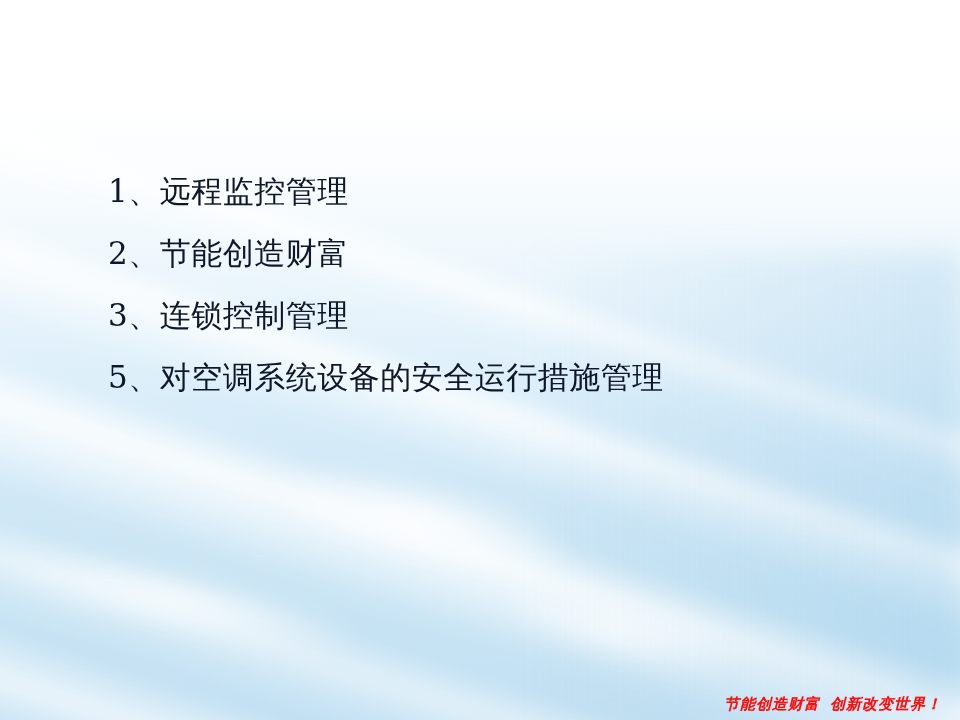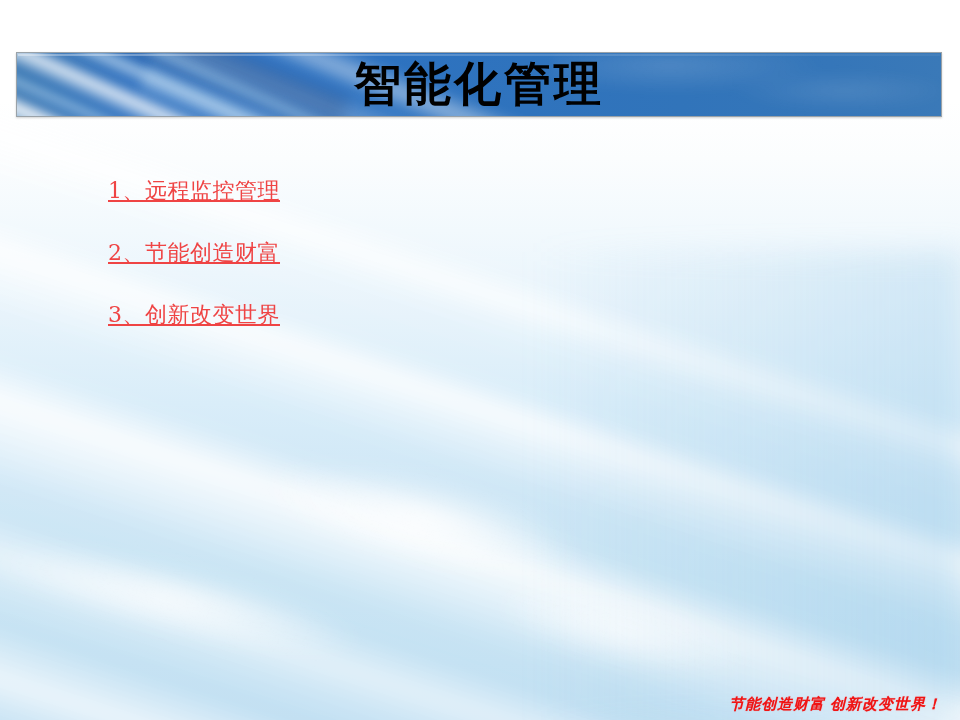--- a/index.html
+++ b/index.html
@@ -213,73 +213,66 @@
 
   
   .bullet-list {
     position: absolute;
     left: 108px;
     top: 160px;
     width: 820px;
   }
   .bullet-item {
     font-family: "DejaVu Serif", serif;
-    font-size: 22px;
+    font-size: 31px;
     line-height: 62px;
-    color: #ef4444;
+    color: #0f172a;
     white-space: nowrap;
     letter-spacing: 0.5px;
-    text-decoration: underline;
   }
   .bullet-num {
     font-family: "DejaVu Serif", serif;
   }
 
   
   .footer-slogan {
     position: absolute;
     right: 18px;
     bottom: 6px;
-    font-family: Liberation Serif, serif;
+    font-family: Liberation Mono, monospace;
     font-size: 15px;
     font-weight: bold;
     font-style: italic;
     color: #ef1414;
     letter-spacing: 1px;
     white-space: nowrap;
     text-shadow: 0 0 1px rgba(255,80,80,0.6);
   }
 </style>
 </head>
 <body>
 
 <div class="slide">
 
   <div class="sky-base"></div>
   <div class="sky-clouds"></div>
   <div class="sky-clouds2"></div>
   <div class="sky-haze-right"></div>
 
-  <div class="title-banner">
-    <div class="banner-photo"></div>
-    <div class="banner-dark-top"></div>
-    <div class="banner-streaks"></div>
-    <div class="banner-streaks-b"></div>
-    <div class="banner-soft-right"></div>
-    <div class="banner-inner-line"></div>
-    <div class="banner-title">智能化管理</div>
+
+  <div class="bullet-list">
+    <div class="bullet-item">
+      <span class="bullet-num">1、</span><span>远程监控管理</span>
+    </div>
+    <div class="bullet-item">
+      <span class="bullet-num">2、</span><span>节能创造财富</span>
+    </div>
+    <div class="bullet-item">
+      <span class="bullet-num">3、</span><span>连锁控制管理</span>
+    </div>
+    <div class="bullet-item">
+      <span class="bullet-num">5、</span><span>对空调系统设备的安全运行措施管理</span>
+    </div>
   </div>
 
-  <div class="bullet-list">
-    <div class="bullet-item">
-      <span class="bullet-num">1、</span><span>远程监控管理</span>
-    </div>
-    <div class="bullet-item">
-      <span class="bullet-num">2、</span><span>节能创造财富</span>
-    </div>
-    <div class="bullet-item">
-      <span class="bullet-num">3、</span><span>创新改变世界</span>
-    </div>
-  </div>
-
   <div class="footer-slogan">节能创造财富 创新改变世界！</div>
 
 </div>
 
 </body></html>

